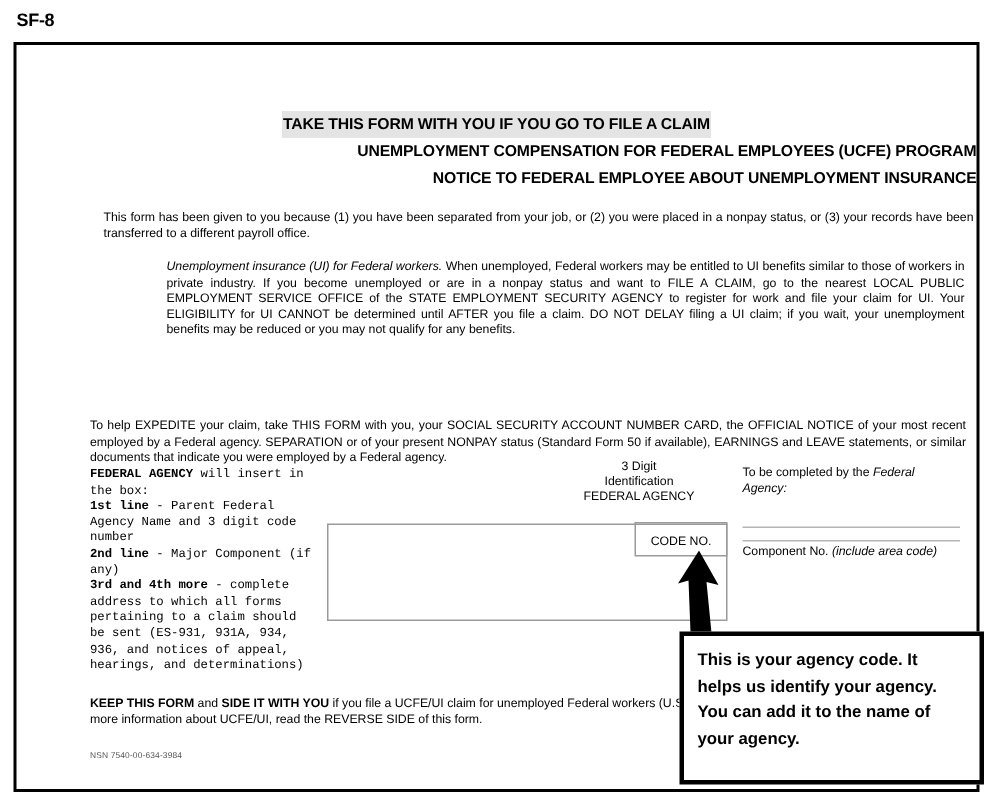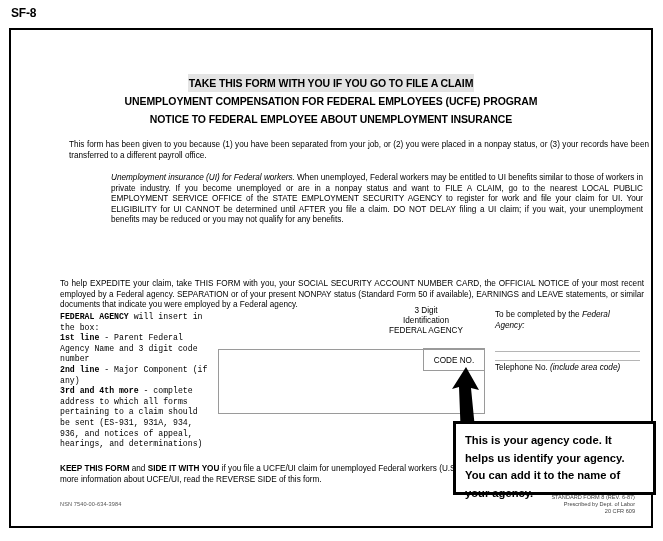--- a/index.html
+++ b/index.html
@@ -52,20 +52,21 @@
     top: 43px;
     width: 100%;
     text-align: center;
   }
   .h-line {
     font-size: 10.5px;
     font-weight: bold;
     letter-spacing: -0.1px;
     line-height: 18px;
     white-space: nowrap;
+    text-align: right;
   }
   .h-line.hl {
     display: inline-block;
     background: #e4e4e4;
     padding: 0 1px;
   }
 
   
   .para {
     position: absolute;
@@ -205,21 +206,21 @@
     line-height: 7.2px;
     color: #444;
   }
 
   
   .callout {
     position: absolute;
     left: 442px;
     top: 391px;
     width: 203px;
-    height: 74px;
+    height: 102px;
     background: #ffffff;
     border: 3px solid #000;
     box-sizing: border-box;
     z-index: 20;
   }
   .callout-text {
     padding: 8px 9px 0 9px;
     font-size: 11.2px;
     font-weight: bold;
     line-height: 17.5px;
@@ -267,21 +268,21 @@
 
     <div class="code-box">
       <span>CODE NO.</span>
     </div>
 
     <div class="rt-col">
       <div><span>To be completed by the </span><span class="ital">Federal</span></div>
       <div class="ital">Agency:</div>
       <div class="rule"></div>
       <div class="rule rule2"></div>
-      <div class="tel-label"><span>Telephone No. </span><span class="ital">(include area code)</span></div>
+      <div class="tel-label"><span>Component No. </span><span class="ital">(include area code)</span></div>
     </div>
 
     <div class="arrow">
       <svg width="36" height="72" viewBox="0 0 36 72" xmlns="http://www.w3.org/2000/svg">
         <polygon points="18,0 31,23 23,21 28,72 13,72 11,20 4,22" fill="#000000"></polygon>
       </svg>
     </div>
 
   </div>
 

